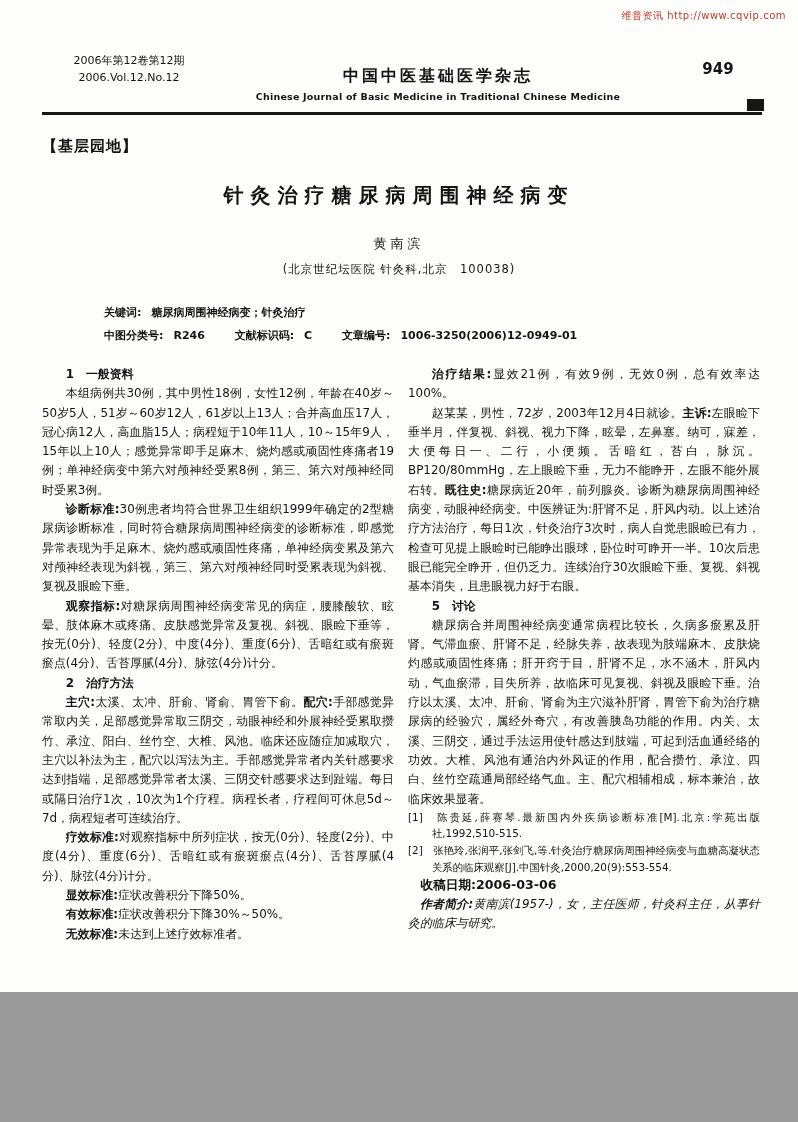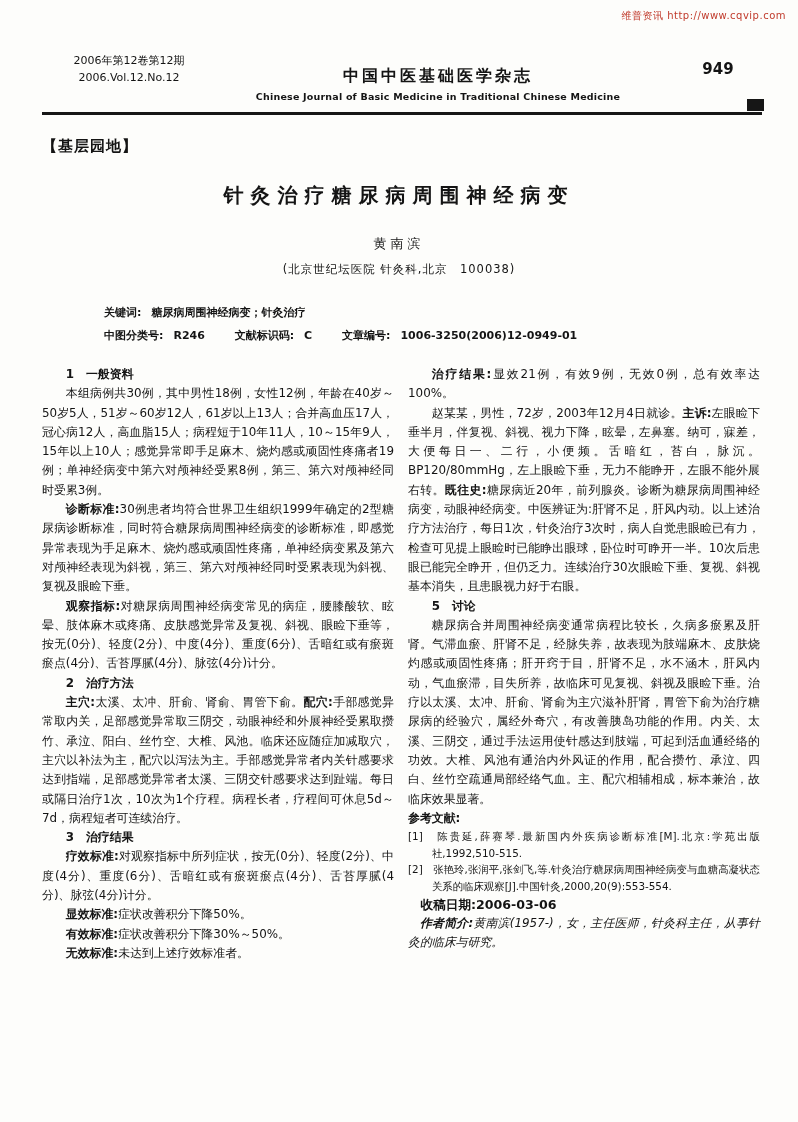--- a/index.html
+++ b/index.html
@@ -1,17 +1,17 @@
 <!DOCTYPE html>
 <html><head>
 <meta charset="utf-8">
 <style>
   html,body{margin:0;padding:0;background:#9a9a9a;}
   .page{
-    width:798px;height:1122px;position:relative;margin:0 auto;
+    width:798px;height:992px;position:relative;margin:0 auto;
     background:#fdfdfb;color:#141414;overflow:hidden;
     font-family:"DejaVu Sans","Liberation Sans",sans-serif;
   }
   .watermark{
     position:absolute;top:9px;right:12px;
     font-size:10px;color:#c03a2b;letter-spacing:.5px;
   }
   header{display:flex;align-items:center;margin:36px 34px 0 54px;}
   .h-left{width:150px;text-align:center;font-size:11px;line-height:17px;}
   .h-center{flex:1;text-align:center;margin-top:30px;}
@@ -85,32 +85,30 @@
   </div>
 
   <div class="columns">
     <div class="col" id="col-left">
         <p class="b-heading"><span class="seg-b">1　一般资料</span></p>
         <p class="b-para"><span>本组病例共30例，其中男性18例，女性12例，年龄在40岁～50岁5人，51岁～60岁12人，61岁以上13人；合并高血压17人，冠心病12人，高血脂15人；病程短于10年11人，10～15年9人，15年以上10人；感觉异常即手足麻木、烧灼感或顽固性疼痛者19例；单神经病变中第六对颅神经受累8例，第三、第六对颅神经同时受累3例。</span></p>
         <p class="b-para"><span class="seg-b">诊断标准:</span><span>30例患者均符合世界卫生组织1999年确定的2型糖尿病诊断标准，同时符合糖尿病周围神经病变的诊断标准，即感觉异常表现为手足麻木、烧灼感或顽固性疼痛，单神经病变累及第六对颅神经表现为斜视，第三、第六对颅神经同时受累表现为斜视、复视及眼睑下垂。</span></p>
         <p class="b-para"><span class="seg-b">观察指标:</span><span>对糖尿病周围神经病变常见的病症，腰膝酸软、眩晕、肢体麻木或疼痛、皮肤感觉异常及复视、斜视、眼睑下垂等，按无(0分)、轻度(2分)、中度(4分)、重度(6分)、舌暗红或有瘀斑瘀点(4分)、舌苔厚腻(4分)、脉弦(4分)计分。</span></p>
         <p class="b-heading"><span class="seg-b">2　治疗方法</span></p>
         <p class="b-para"><span class="seg-b">主穴:</span><span>太溪、太冲、肝俞、肾俞、胃管下俞。</span><span class="seg-b">配穴:</span><span>手部感觉异常取内关，足部感觉异常取三阴交，动眼神经和外展神经受累取攒竹、承泣、阳白、丝竹空、大椎、风池。临床还应随症加减取穴，主穴以补法为主，配穴以泻法为主。手部感觉异常者内关针感要求达到指端，足部感觉异常者太溪、三阴交针感要求达到趾端。每日或隔日治疗1次，10次为1个疗程。病程长者，疗程间可休息5d～7d，病程短者可连续治疗。</span></p>
-        <p class="b-heading"><span class="seg-b">3　治疗结果</span></p>
         <p class="b-para"><span class="seg-b">疗效标准:</span><span>对观察指标中所列症状，按无(0分)、轻度(2分)、中度(4分)、重度(6分)、舌暗红或有瘀斑瘀点(4分)、舌苔厚腻(4分)、脉弦(4分)计分。</span></p>
         <p class="b-para"><span class="seg-b">显效标准:</span><span>症状改善积分下降50%。</span></p>
         <p class="b-para"><span class="seg-b">有效标准:</span><span>症状改善积分下降30%～50%。</span></p>
         <p class="b-para"><span class="seg-b">无效标准:</span><span>未达到上述疗效标准者。</span></p>
       </div>
     <div class="col" id="col-right">
         <p class="b-para"><span class="seg-b">治疗结果:</span><span>显效21例，有效9例，无效0例，总有效率达100%。</span></p>
         <p class="b-para"><span>赵某某，男性，72岁，2003年12月4日就诊。</span><span class="seg-b">主诉:</span><span>左眼睑下垂半月，伴复视、斜视、视力下降，眩晕，左鼻塞。纳可，寐差，大便每日一、二行，小便频。舌暗红，苔白，脉沉。BP120/80mmHg，左上眼睑下垂，无力不能睁开，左眼不能外展右转。</span><span class="seg-b">既往史:</span><span>糖尿病近20年，前列腺炎。诊断为糖尿病周围神经病变，动眼神经病变。中医辨证为:肝肾不足，肝风内动。以上述治疗方法治疗，每日1次，针灸治疗3次时，病人自觉患眼睑已有力，检查可见提上眼睑时已能睁出眼球，卧位时可睁开一半。10次后患眼已能完全睁开，但仍乏力。连续治疗30次眼睑下垂、复视、斜视基本消失，且患眼视力好于右眼。</span></p>
         <p class="b-heading"><span class="seg-b">5　讨论</span></p>
         <p class="b-para"><span>糖尿病合并周围神经病变通常病程比较长，久病多瘀累及肝肾。气滞血瘀、肝肾不足，经脉失养，故表现为肢端麻木、皮肤烧灼感或顽固性疼痛；肝开窍于目，肝肾不足，水不涵木，肝风内动，气血瘀滞，目失所养，故临床可见复视、斜视及眼睑下垂。治疗以太溪、太冲、肝俞、肾俞为主穴滋补肝肾，胃管下俞为治疗糖尿病的经验穴，属经外奇穴，有改善胰岛功能的作用。内关、太溪、三阴交，通过手法运用使针感达到肢端，可起到活血通经络的功效。大椎、风池有通治内外风证的作用，配合攒竹、承泣、四白、丝竹空疏通局部经络气血。主、配穴相辅相成，标本兼治，故临床效果显著。</span></p>
-        <p class="b-refhead"><span class="seg-b">参考文献:</span></p>
         <p class="b-ref"><span>[1]　陈贵延,薛赛琴.最新国内外疾病诊断标准[M].北京:学苑出版社,1992,510-515.</span></p>
         <p class="b-ref"><span>[2]　张艳玲,张润平,张剑飞,等.针灸治疗糖尿病周围神经病变与血糖高凝状态关系的临床观察[J].中国针灸,2000,20(9):553-554.</span></p>
         <p class="b-note"><span class="seg-b">收稿日期:2006-03-06</span></p>
         <p class="b-bio"><span class="seg-b">作者简介:</span><span>黄南滨(1957-)，女，主任医师，针灸科主任，从事针灸的临床与研究。</span></p>
       </div>
   </div>
 
 </div>
 
 </body></html>

